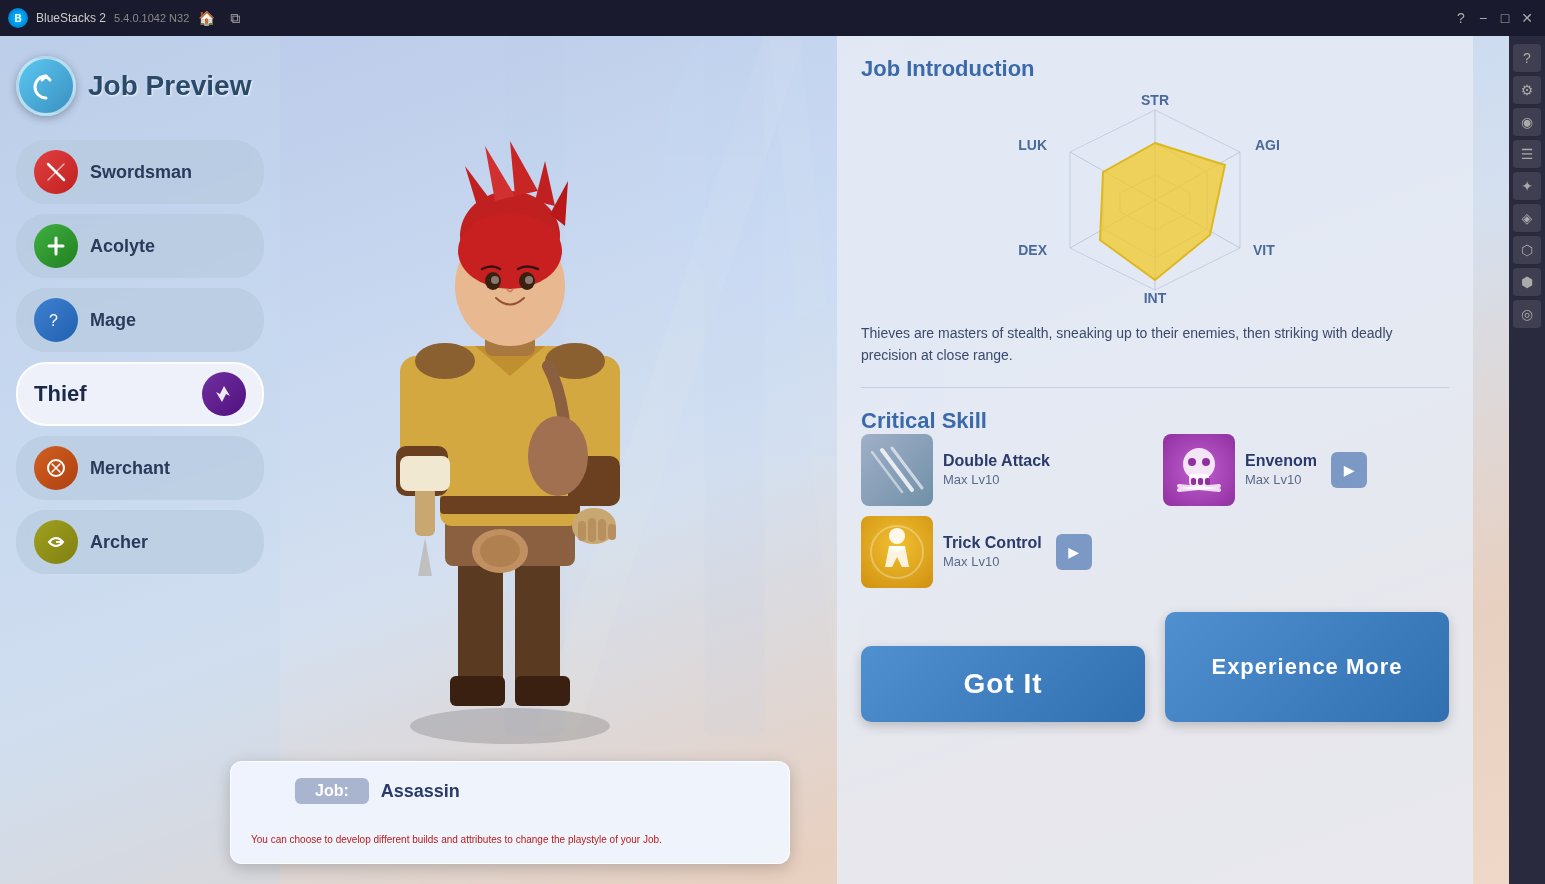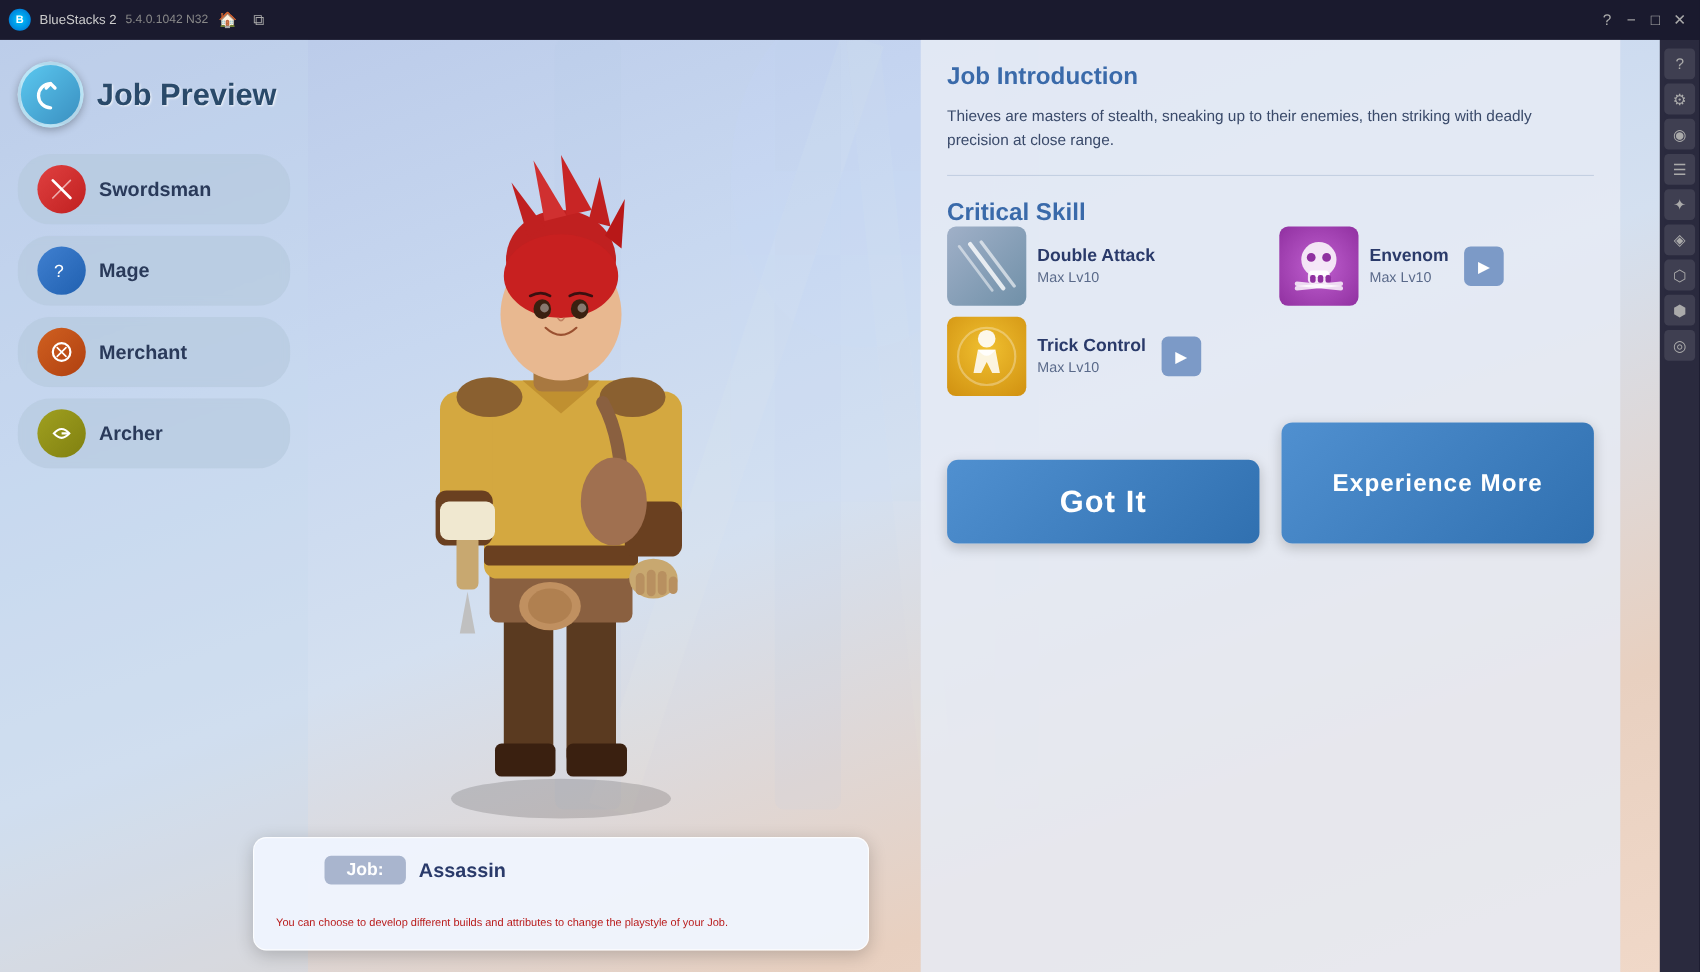--- a/index.html
+++ b/index.html
@@ -482,30 +482,46 @@
         <div class="job-item">
           <div class="job-icon swordsman">
             <svg width="24" height="24" viewBox="0 0 24 24" fill="white">
               <line x1="4" y1="4" x2="20" y2="20" stroke="white" stroke-width="2.5" stroke-linecap="round"></line>
               <line x1="20" y1="4" x2="4" y2="20" stroke="white" stroke-width="1.5" stroke-linecap="round" opacity="0.6"></line>
             </svg>
           </div>
           <span class="job-label">Swordsman</span>
         </div>
 
+        <div class="job-item">
+          <div class="job-icon acolyte">
+            <svg width="24" height="24" viewBox="0 0 24 24" fill="white">
+              <path d="M12 4 L12 20 M5 12 L19 12" stroke="white" stroke-width="3" stroke-linecap="round"></path>
+            </svg>
+          </div>
+          <span class="job-label">Acolyte</span>
+        </div>
 
         <div class="job-item">
           <div class="job-icon mage">
             <svg width="24" height="24" viewBox="0 0 24 24" fill="white">
               <text x="5" y="18" font-size="16" fill="white">?</text>
             </svg>
           </div>
           <span class="job-label">Mage</span>
         </div>
 
+        <div class="job-item thief-active">
+          <span class="job-label" style="font-size:22px; font-weight:bold; color:#1a2a4a;">Thief</span>
+          <div class="thief-badge">
+            <svg width="24" height="24" viewBox="0 0 24 24">
+              <path d="M12 4 L8 12 L4 10 L10 20 L14 12 L18 14 Z" fill="white" opacity="0.9"></path>
+            </svg>
+          </div>
+        </div>
 
         <div class="job-item">
           <div class="job-icon merchant">
             <svg width="24" height="24" viewBox="0 0 24 24" fill="white">
               <circle cx="12" cy="12" r="8" stroke="white" stroke-width="2" fill="none"></circle>
               <path d="M8 8 L16 16 M16 8 L8 16" stroke="white" stroke-width="1.5" stroke-linecap="round"></path>
             </svg>
           </div>
           <span class="job-label">Merchant</span>
         </div>
@@ -603,20 +619,44 @@
       </div>
       <div class="info-desc">You can choose to develop different builds and
 attributes to change the playstyle of your Job.</div>
     </div>
 
     <div class="right-panel">
 
       <div class="radar-section">
         <span class="section-title">Job Introduction</span>
 
+        <div class="radar-container">
+
+          <svg width="320" height="210" viewBox="0 0 320 210" xmlns="http://www.w3.org/2000/svg">
+
+            <polygon points="160,15 245,57 245,153 160,195 75,153 75,57" fill="none" stroke="rgba(150,170,200,0.4)" stroke-width="1"></polygon>
+
+            <polygon points="160,48 212,77 212,134 160,163 108,134 108,77" fill="none" stroke="rgba(150,170,200,0.4)" stroke-width="1"></polygon>
+
+            <polygon points="160,80 195,98 195,117 160,135 125,117 125,98" fill="none" stroke="rgba(150,170,200,0.4)" stroke-width="1"></polygon>
+
+            <line x1="160" y1="15" x2="160" y2="195" stroke="rgba(150,170,200,0.5)" stroke-width="1"></line>
+            <line x1="75" y1="57" x2="245" y2="153" stroke="rgba(150,170,200,0.5)" stroke-width="1"></line>
+            <line x1="245" y1="57" x2="75" y2="153" stroke="rgba(150,170,200,0.5)" stroke-width="1"></line>
+
+            <polygon points="160,48 230,70 215,140 160,185 105,145 108,77" fill="rgba(240,200,40,0.75)" stroke="rgba(220,180,20,0.9)" stroke-width="2"></polygon>
+
+            <text x="160" y="10" text-anchor="middle" fill="#4a6a9a" font-size="14" font-weight="bold">STR</text>
+            <text x="260" y="55" text-anchor="start" fill="#4a6a9a" font-size="14" font-weight="bold">AGI</text>
+            <text x="258" y="160" text-anchor="start" fill="#4a6a9a" font-size="14" font-weight="bold">VIT</text>
+            <text x="160" y="208" text-anchor="middle" fill="#4a6a9a" font-size="14" font-weight="bold">INT</text>
+            <text x="52" y="160" text-anchor="end" fill="#4a6a9a" font-size="14" font-weight="bold">DEX</text>
+            <text x="52" y="55" text-anchor="end" fill="#4a6a9a" font-size="14" font-weight="bold">LUK</text>
+          </svg>
+        </div>
 
         <p class="job-description">Thieves are masters of stealth, sneaking up to their enemies, then striking with deadly precision at close range.</p>
       </div>
 
       <div class="divider"></div>
 
       <div class="critical-skill-section">
         <span class="section-title">Critical Skill</span>
 
         <div class="skills-grid">

